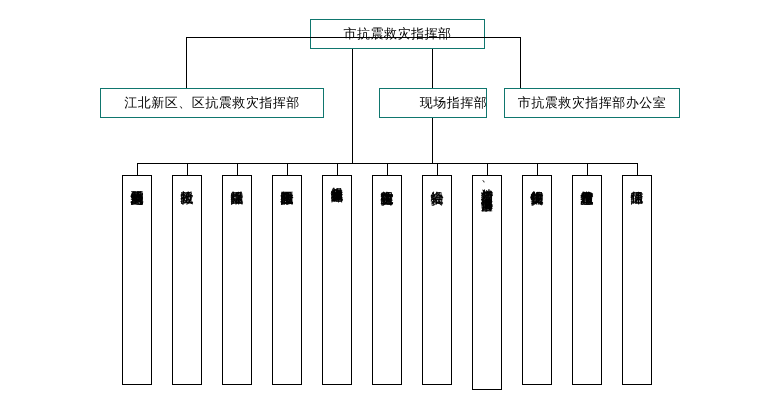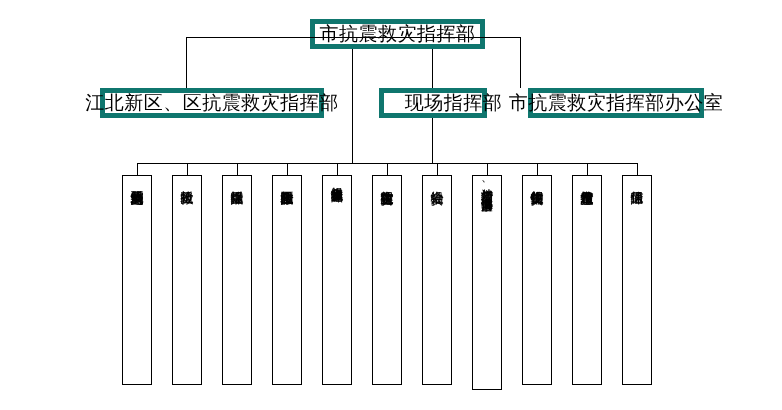--- a/index.html
+++ b/index.html
@@ -15,27 +15,27 @@
     width: 782px;
     height: 410px;
     background: #ffffff;
     overflow: hidden;
   }
 
   
   .node {
     position: absolute;
     box-sizing: border-box;
-    border: 5px solid #0f766e;
+    border: 1px solid #0f766e;
     background: #ffffff;
     color: #000000;
     display: flex;
     align-items: center;
     justify-content: center;
-    font-size: 19px;
+    font-size: 13px;
     line-height: 1.15;
     white-space: nowrap;
     letter-spacing: 0.5px;
   }
 
   
   .line-h {
     position: absolute;
     height: 0;
     border-top: 1px solid #000000;
@@ -94,21 +94,21 @@
   <div class="line-v" style="left:352px; top:49px; height:114px;"></div>
 
   <div class="node" style="left:100px; top:88px; width:224px; height:30px;justify-content:center;">
     <span>江北新区、区抗震救灾指挥部</span>
   </div>
 
   <div class="node" style="left:379px; top:88px; width:108px; height:30px;padding-left:41px;">
     <span>现场指挥部</span>
   </div>
 
-  <div class="node" style="left:504px; top:88px; width:176px; height:30px;margin-left:24px;">
+  <div class="node" style="left:504px; top:88px; width:176px; height:30px;">
     <span>市抗震救灾指挥部办公室</span>
   </div>
 
   <div class="line-v" style="left:432px; top:118px; height:45px;"></div>
 
   <div class="line-h" style="left:137px; top:163px; width:500px;"></div>
 
   <div class="line-v" style="left:137px; top:163px; height:12px;"></div>
   <div class="line-v" style="left:187px; top:163px; height:12px;"></div>
   <div class="line-v" style="left:237px; top:163px; height:12px;"></div>

